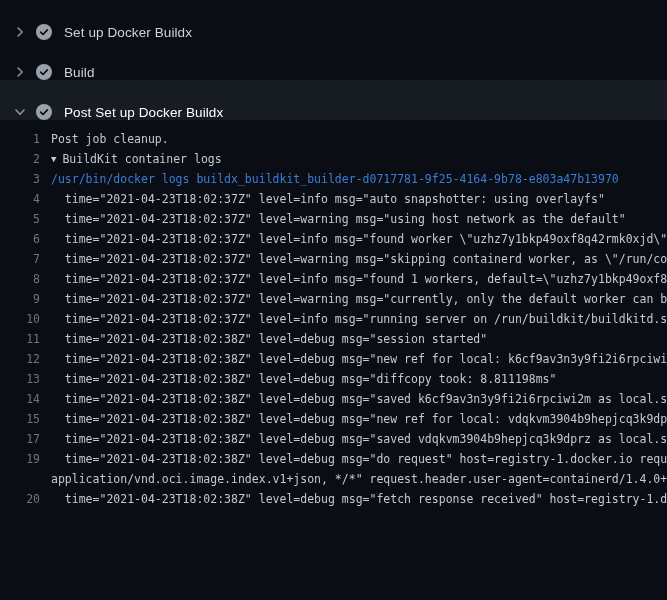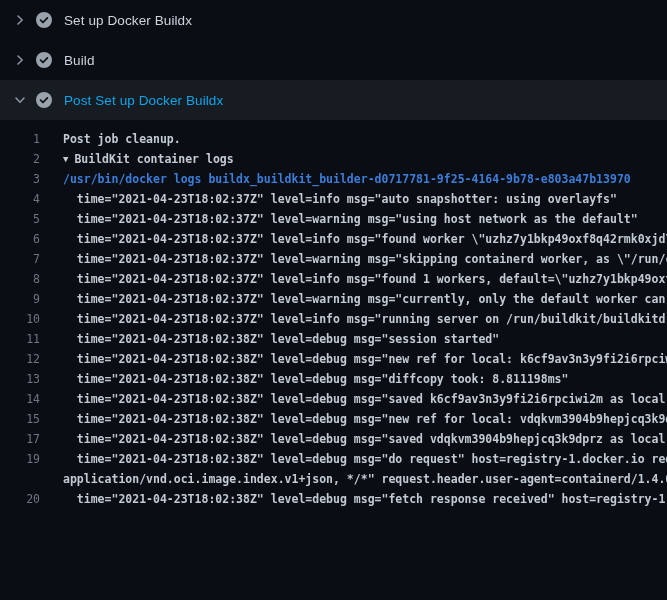--- a/index.html
+++ b/index.html
@@ -4,44 +4,44 @@
 <style>
   html,body{margin:0;padding:0;}
   body{
     width:667px;height:600px;overflow:hidden;
     background:#0a0d13;
     font-family:"Liberation Sans",sans-serif;
     -webkit-font-smoothing:antialiased;
   }
   
   .step-header{
-    height:40px;display:flex;align-items:center;
+    height:40px;display:flex;align-items:flex-end;
     padding-left:12px;box-sizing:border-box;cursor:pointer;
   }
   .step-header.expanded{background:#171c23;}
   .chev{width:16px;height:16px;flex:0 0 16px;margin-right:8px;
     display:flex;align-items:center;justify-content:center;}
   .chev svg{display:block;}
   .step-header.expanded .chev svg{transform:rotate(90deg);}
   .check{width:16px;height:16px;flex:0 0 16px;margin-right:12px;}
   .check svg{display:block;}
   .step-label{font-size:13.5px;color:#ced5dd;letter-spacing:.1px;}
-  .step-header.expanded .step-label{color:#0ea5e9;}
+  .step-header.expanded .step-label{color:#ffffff;}
   
   .log-panel{
     padding-top:9px;
     font-family:"DejaVu Sans Mono","Liberation Mono",monospace;
     font-size:11.5px;line-height:20px;
   }
   .log-row{display:flex;height:20px;white-space:pre;overflow:hidden;}
   .ln{
     flex:0 0 40px;width:40px;text-align:right;color:#6e7681;
     text-decoration:none;cursor:pointer;user-select:none;
   }
-  .lt{margin-left:23px;color:#c2cad3;flex:1 1 auto;overflow:hidden;font-weight:bold;}
+  .lt{margin-left:11px;color:#c2cad3;flex:1 1 auto;overflow:hidden;}
   .lt.command{color:#3b7dd8;}
   .tri{font-size:9px;color:#c2cad3;display:inline-block;
     transform:translateY(-1px);margin-right:6px;cursor:pointer;}
   .grouptext{cursor:pointer;}
 </style>
 </head>
 <body>
 
 <div>
   <div class="step-header">

